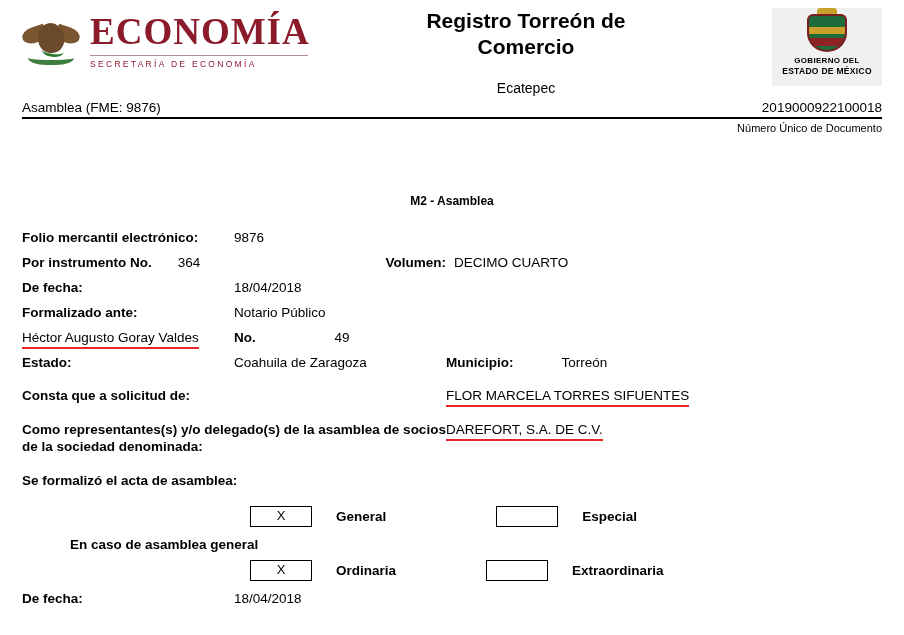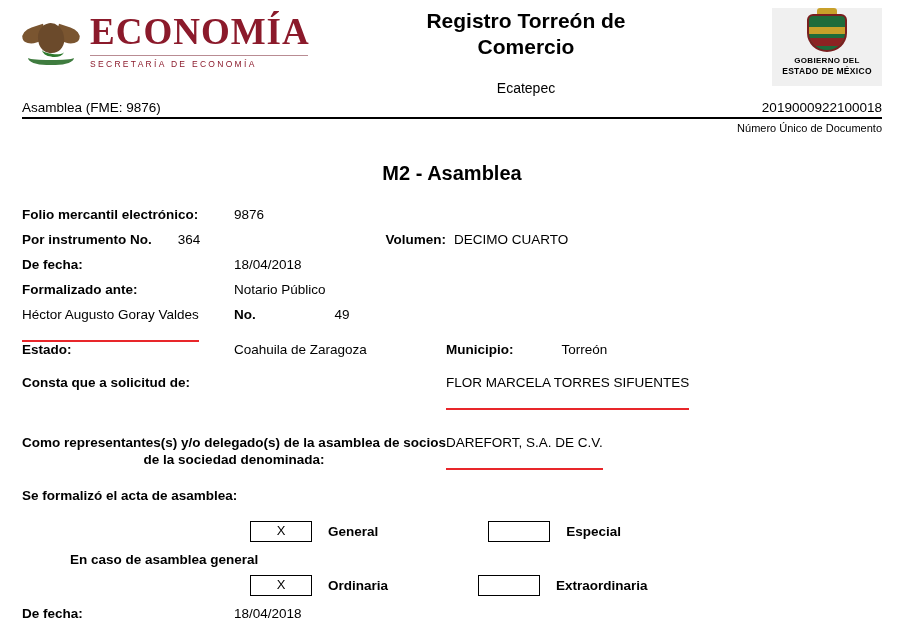--- a/index.html
+++ b/index.html
@@ -187,23 +187,23 @@
   }
   .numdoc {
     margin: 3px 22px 0 22px;
     text-align: right;
     font-size: 11px;
   }
 
   
   .doctitle {
     text-align: center;
-    font-size: 20px;
-    font-weight: bold;
-    margin-top: 28px;
+    font-size: 12px;
+    font-weight: bold;
+    margin-top: 60px;
   }
 
   
   .form {
     margin: 22px 0 0 0;
     padding: 0 22px;
     font-size: 13.5px;
     position: relative;
   }
   .row {
@@ -214,21 +214,21 @@
   .lbl { font-weight: bold; }
   .col-a { width: 212px; flex: 0 0 212px; }
   .col-a2 { width: 212px; flex: 0 0 212px; display:flex; gap: 26px; }
   .col-b { width: 212px; flex: 0 0 212px; }
   .col-c { width: 212px; flex: 0 0 212px; }
   .val { font-weight: normal; }
 
   .ul-red {
     border-bottom: 2.5px solid #e8262a;
     display: inline-block;
-    padding-bottom: 17px;
+    padding-bottom: 1px;
     line-height: 16px;
   }
 
   .row-wide { display: flex; align-items: baseline; min-height: 25px; }
   .lbl-wide { font-weight: bold; width: 424px; flex: 0 0 424px; }
   .lbl-wide2 { font-weight: bold; width: 424px; flex: 0 0 424px; line-height: 17px; }
 
   .checkline {
     display: flex;
     align-items: center;
@@ -242,21 +242,21 @@
     border: 1.5px solid #000;
     box-sizing: border-box;
     text-align: center;
     font-size: 13px;
     line-height: 18px;
     background: #fff;
   }
   .cbox.empty { }
   .cklabel {
     font-weight: bold;
-    margin-left: 16px;
+    margin-left: 24px;
     margin-right: 0;
   }
   .spacer-ck { width: 110px; }
   .subhead {
     font-weight: bold;
     margin-top: 10px;
     padding-left: 48px;
   }
   .tail-row { margin-top: 10px; }
 </style>
@@ -351,21 +351,21 @@
       </div>
     </div>
 
     <div class="row-wide" style="margin-top:8px;">
       <div class="lbl-wide">Consta que a solicitud de:</div>
       <div>
         <span class="ul-red">FLOR MARCELA TORRES SIFUENTES</span>
       </div>
     </div>
 
-    <div class="row-wide" style="margin-top:24px;text-align:center;">
+    <div class="row-wide" style="margin-top:8px;">
       <div class="lbl-wide2">Como representantes(s) y/o delegado(s) de la asamblea de socios de la sociedad denominada:</div>
       <div>
         <span class="ul-red">DAREFORT, S.A. DE C.V.</span>
       </div>
     </div>
 
     <div class="row" style="margin-top:18px;">
       <div class="lbl">Se formalizó el acta de asamblea:</div>
     </div>
 

